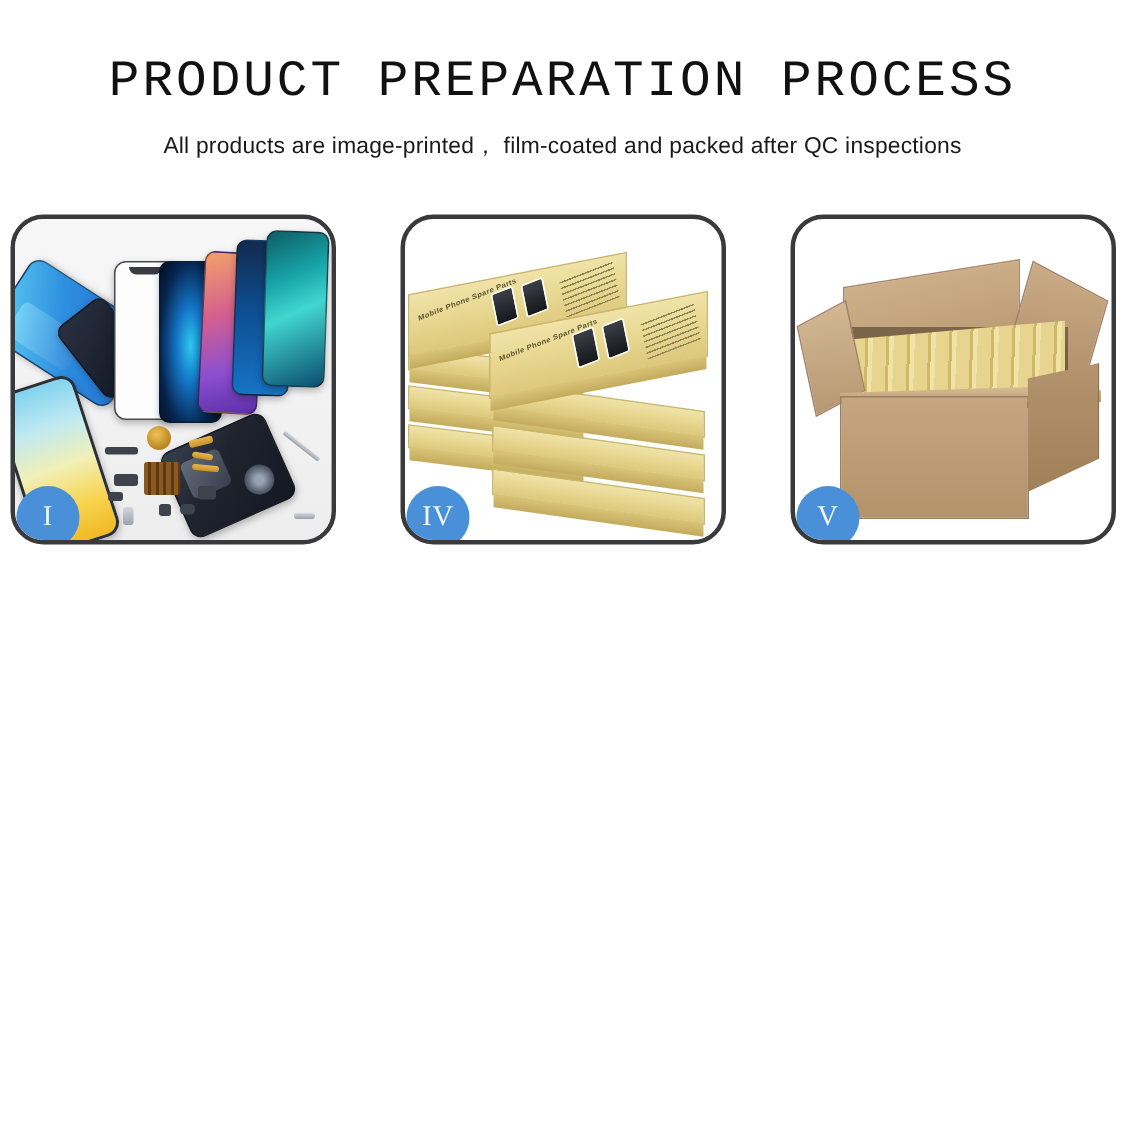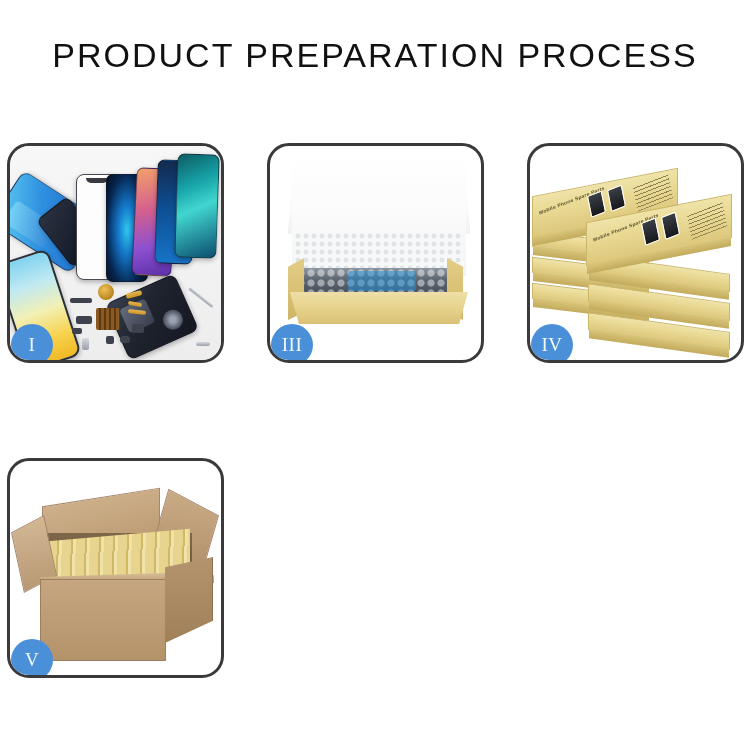--- a/index.html
+++ b/index.html
@@ -12,21 +12,21 @@
   .page { position: relative; width: 750px; height: 750px; background: #fff; }
 
   
   .header { position: absolute; top: 0; left: 0; width: 750px; text-align: center; }
   .title {
     margin-top: 36px;
     font-size: 34px;
     font-weight: 500;
     letter-spacing: 2.0px;
     color: #111111;
-    font-family: Liberation Sans, sans-serif;
+    font-family: Liberation Mono, monospace;
     white-space: nowrap;
   }
   .subtitle {
     margin-top: 13px;
     font-size: 15.2px;
     font-weight: 400;
     letter-spacing: 0.15px;
     color: #1a1a1a;
     white-space: nowrap;
   }
@@ -342,20 +342,21 @@
     background: radial-gradient(ellipse at 60% 60%, rgba(232,236,240,.9), rgba(255,255,255,0) 70%);
   }
 </style>
 </head>
 <body>
 
 <div class="page">
 
   <div class="header">
     <div class="title">PRODUCT PREPARATION PROCESS</div>
+    <div class="subtitle">All products are image-printed， film-coated and packed after QC inspections</div>
   </div>
 
   <div class="grid">
 
     <div class="panel p1">
       <div class="panel-inner">
         <div class="stage"></div>
 
         <div class="ph ph-a"></div>
         <div class="ph ph-b"></div>
@@ -379,32 +380,20 @@
         <div class="part silver" style="left:72px;top:192px;width:7px;height:12px;border-radius:2px;"></div>
         <div class="part" style="left:122px;top:178px;width:12px;height:9px;"></div>
         <div class="part gold" style="left:118px;top:164px;width:18px;height:4px;transform:rotate(6deg);"></div>
         <div class="part silver" style="left:186px;top:196px;width:14px;height:4px;border-radius:2px;"></div>
         <div class="part silver" style="left:176px;top:150px;width:30px;height:3px;transform:rotate(38deg);"></div>
       </div>
       <div class="badge">I</div>
     </div>
 
 
-    <div class="panel p3">
-      <div class="panel-inner">
-        <div class="lid"></div>
-        <div class="inner-back"></div>
-        <div class="foam"></div>
-        <div class="contents"></div>
-        <div class="side-l"></div>
-        <div class="side-r"></div>
-        <div class="front-wall"></div>
-      </div>
-      <div class="badge">III</div>
-    </div>
 
     <div class="panel p4">
       <div class="panel-inner">
 
         <div class="pbox" style="left:2px;top:92px;width:118px;height:16px;transform:skewY(7deg);">
             <div class="side"></div>
           </div>
         <div class="pbox" style="left:2px;top:118px;width:118px;height:16px;transform:skewY(7deg);">
             <div class="side"></div>
           </div>

